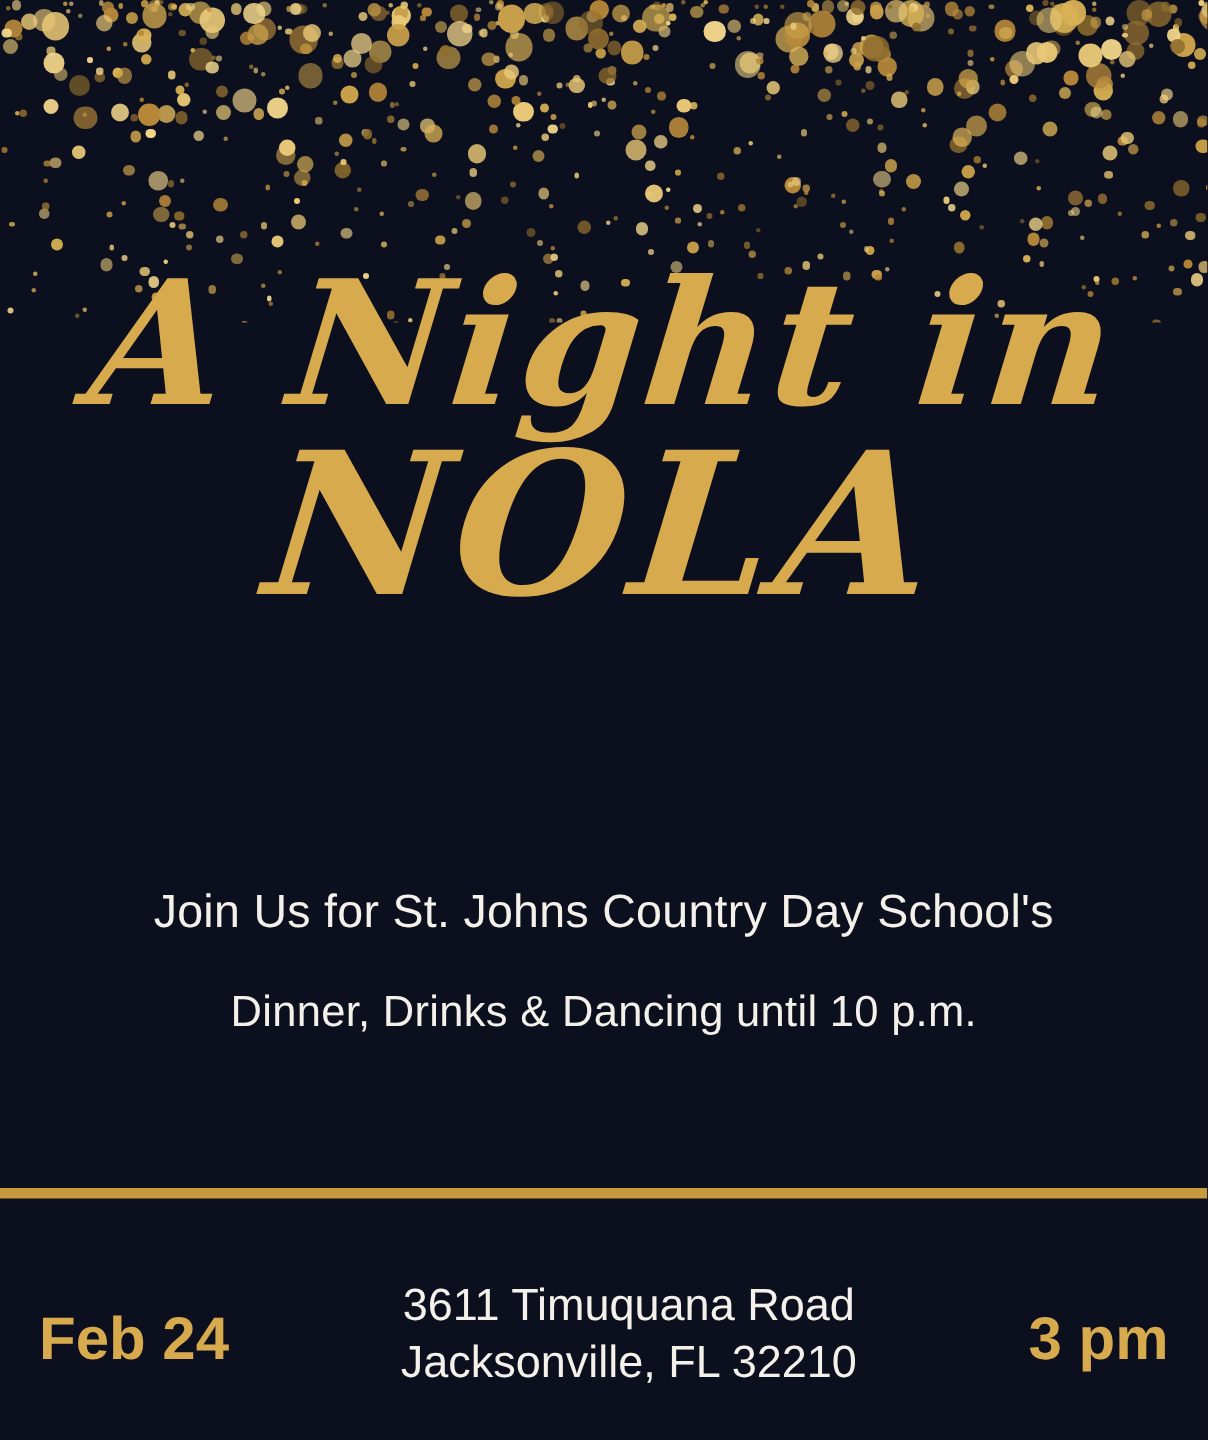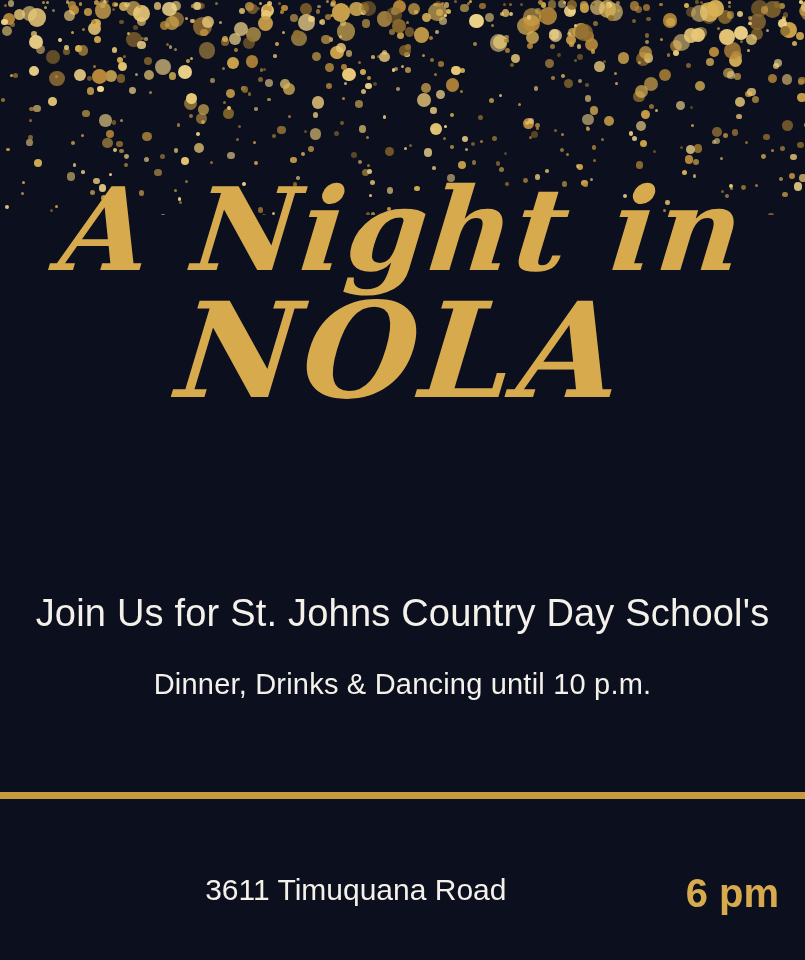--- a/index.html
+++ b/index.html
@@ -68,21 +68,21 @@
   
   .copy {
     position: absolute;
     top: 588px;
     left: 0;
     width: 805px;
     text-align: center;
     color: #f4f1ea;
   }
   .copy .lead {
-    font-size: 38px;
+    font-size: 31px;
     line-height: 1.32;
     letter-spacing: 0.2px;
   }
   .copy .sub {
     margin-top: 30px;
     font-size: 29px;
     letter-spacing: 0.2px;
   }
 
   
@@ -761,19 +761,21 @@
   <div class="copy">
     <div class="lead">
       <div>Join Us for St. Johns Country Day School's</div>
     </div>
     <div class="sub">Dinner, Drinks &amp; Dancing until 10 p.m.</div>
   </div>
 
   <div class="rule"></div>
 
   <div class="footer">
+    <div class="date">Feb 24</div>
     <div class="venue">
       <div>3611 Timuquana Road</div>
+      <div>Jacksonville, FL 32210</div>
     </div>
-    <div class="time">6 pm</div>
+    <div class="time">3 pm</div>
   </div>
 
 </div>
 
 </body></html>

